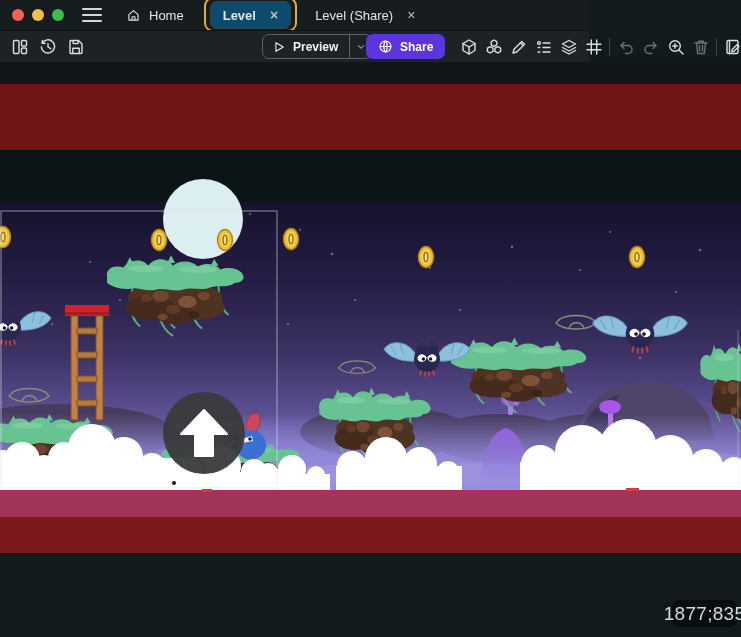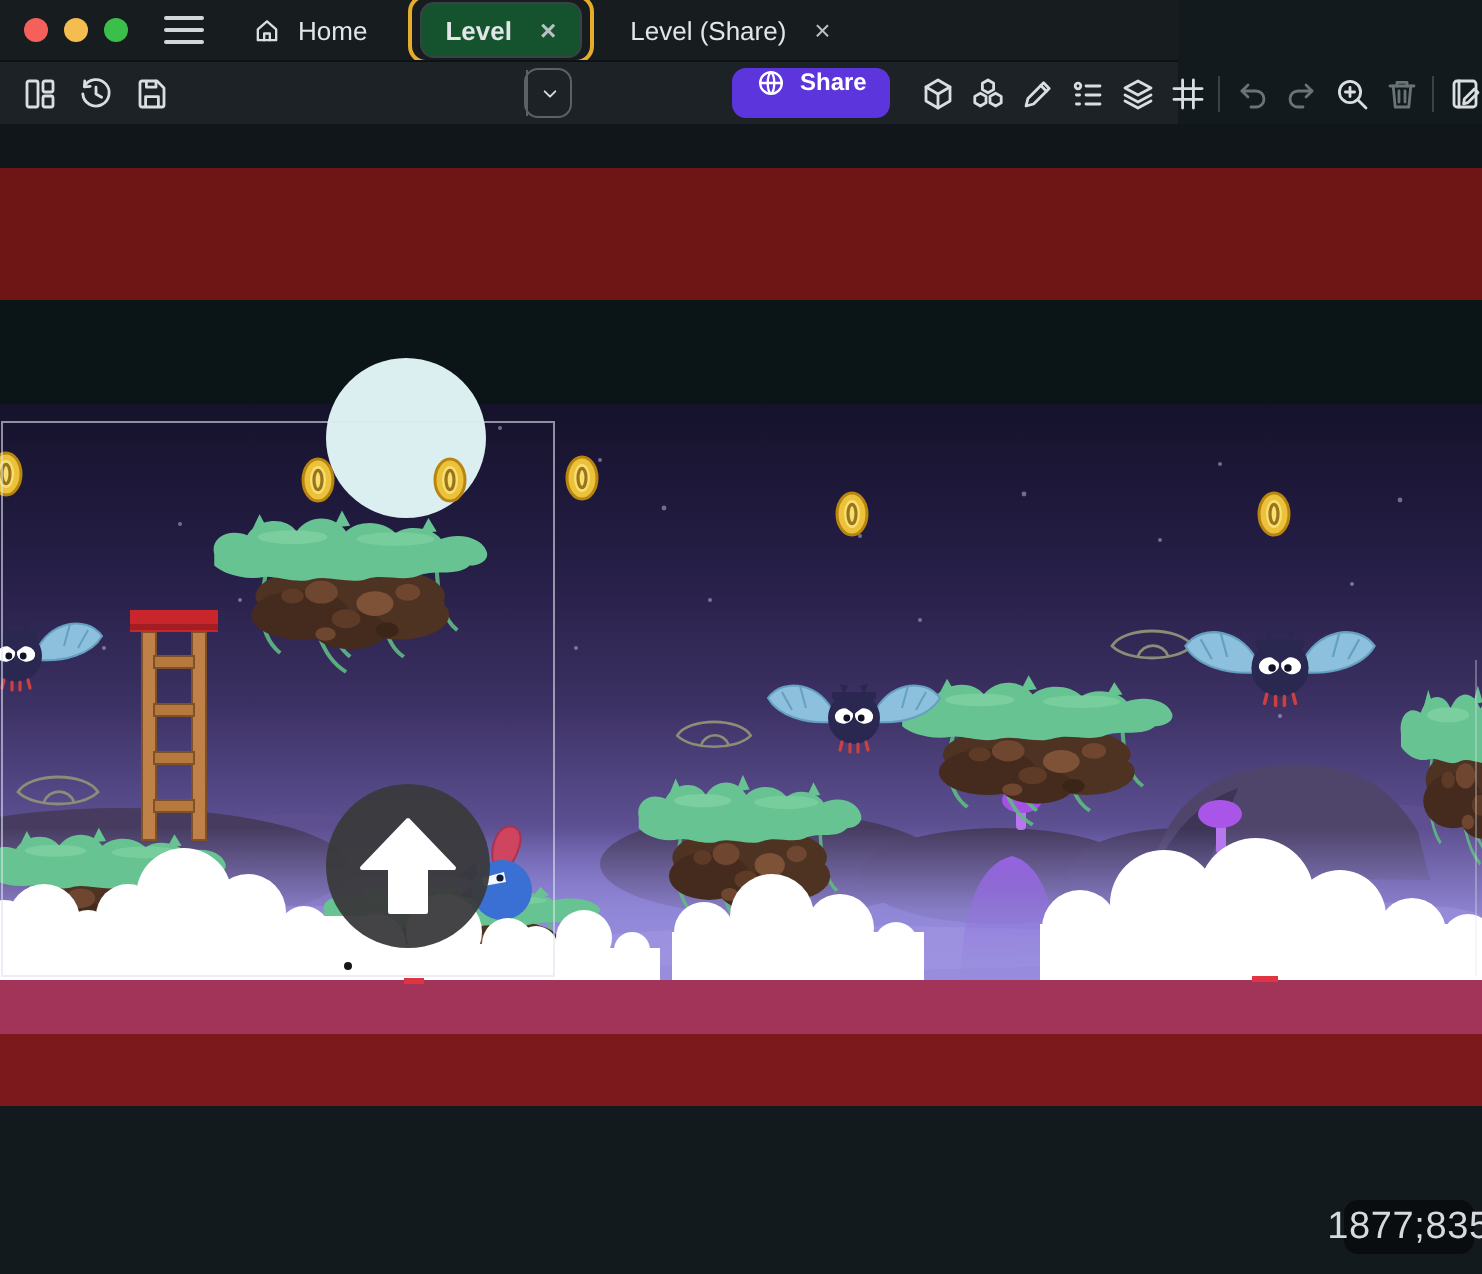--- a/index.html
+++ b/index.html
@@ -11,33 +11,33 @@
   .traffic{display:flex;gap:8px;margin-left:12px;}
   .light{width:12px;height:12px;border-radius:50%;}
   .light.red{background:#f5605a;}
   .light.yellow{background:#f5bd4f;}
   .light.green{background:#3ac04a;}
   .hamburger{margin-left:18px;width:20px;height:14px;display:flex;flex-direction:column;justify-content:space-between;cursor:pointer;}
   .hamburger span{display:block;height:2px;background:#d2d7d9;border-radius:1px;}
   .tabs{display:flex;align-items:center;height:100%;margin-left:12px;}
   .tab{display:flex;align-items:center;height:26px;padding:0 12px;color:#e2e6e7;font-size:13px;gap:8px;position:relative;border-radius:7px;}
   .tab .close{font-size:14px;color:#b9c0c3;margin-left:6px;line-height:1;}
-  .tab.active{background:#14532d;border:1px solid #3a4246;font-weight:700;}
+  .tab.active{background:#0c4a6e;border:1px solid #3a4246;font-weight:700;}
   .ring{position:absolute;top:-5px;bottom:-4px;left:-7px;right:-7px;border:2px solid #e6ad2c;border-radius:9px;pointer-events:none;}
   .home-ic{width:15px;height:15px;}
 
   
   .toolbar{height:32px;background:#1c2226;position:relative;border-top:1px solid #0e1214;box-sizing:border-box;}
   .icon-btn{width:24px;height:24px;display:flex;align-items:center;justify-content:center;color:#d9dee0;cursor:pointer;}
   .icon-btn.dim{color:#6a7478;}
   .tb-left{position:absolute;left:8px;top:0;height:100%;display:flex;align-items:center;gap:4px;}
   .preview{position:absolute;left:262px;top:3px;height:25px;display:flex;align-items:stretch;border:1px solid #5a6266;border-radius:7px;color:#f2f4f4;box-sizing:border-box;}
   .preview-main{display:flex;align-items:center;gap:7px;padding:0 11px 0 9px;font-size:12px;font-weight:700;cursor:pointer;}
   .preview-caret{width:21px;border-left:1px solid #5a6266;display:flex;align-items:center;justify-content:center;cursor:pointer;}
-  .share{position:absolute;left:366px;top:3px;height:25px;background:#5c35dc;border-radius:7px;display:flex;align-items:flex-start;gap:7px;padding:0 12px;color:#fff;font-size:12px;font-weight:700;cursor:pointer;}
+  .share{position:absolute;left:366px;top:3px;height:25px;background:#5c35dc;border-radius:7px;display:flex;align-items:center;gap:7px;padding:0 12px;color:#fff;font-size:12px;font-weight:700;cursor:pointer;}
   .tb-right{position:absolute;left:456px;top:0;height:100%;display:flex;align-items:center;}
   .tb-right .icon-btn{width:25px;}
   .vdiv{width:1px;height:18px;background:#3a4246;margin:0 3px;}
 
   
   .viewport{position:relative;width:741px;height:575px;background:#131a1d;}
   .scene{display:block;}
   .coord-badge{position:absolute;left:672px;top:538px;width:65px;height:27px;background:#0a0d0f;border-radius:7px;color:#d6dadc;font-size:19px;display:flex;align-items:center;justify-content:center;letter-spacing:.3px;}
   svg .stroke-ic{fill:none;stroke:currentColor;stroke-width:1.4;stroke-linecap:round;stroke-linejoin:round;}
 </style>
@@ -104,20 +104,26 @@
             <g class="stroke-ic">
               <path d="M3,3.5 a1,1 0 0 1 1,-1 h7.5 l3.5,3.5 v8.5 a1,1 0 0 1 -1,1 h-10 a1,1 0 0 1 -1,-1 z"></path>
               <path d="M5.8,15.3 v-5 h6.4 v5"></path>
               <path d="M6.2,2.6 v3 h4.8 v-3"></path>
             </g>
           </svg>
       </span>
     </div>
 
     <div class="preview">
+      <div class="preview-main">
+        <svg width="14" height="14" viewBox="0 0 18 18">
+            <path class="stroke-ic" style="color:#f2f4f4" d="M5,3.5 L14.5,9 L5,14.5 Z"></path>
+          </svg>
+        <span>Preview</span>
+      </div>
       <div class="preview-caret">
         <svg width="12" height="12" viewBox="0 0 18 18">
             <path class="stroke-ic" style="color:#d9dee0" d="M5,7 L9,11 L13,7"></path>
           </svg>
       </div>
     </div>
 
     <div class="share">
       <svg width="15" height="15" viewBox="0 0 18 18">
           <g class="stroke-ic" style="color:#fff">

